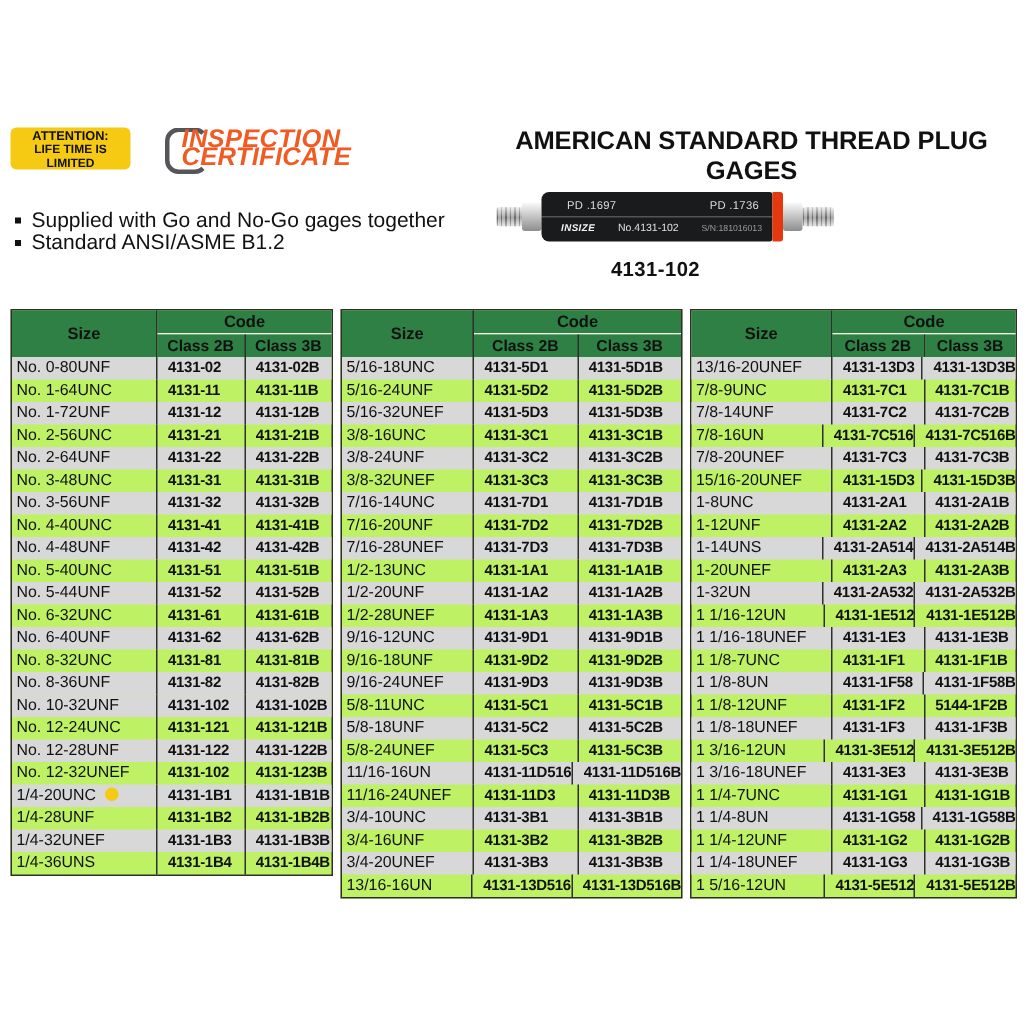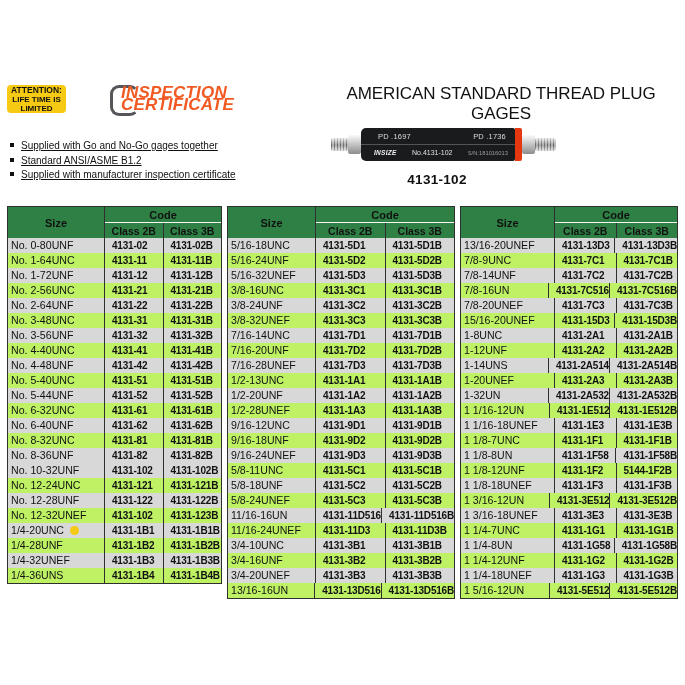--- a/index.html
+++ b/index.html
@@ -1,36 +1,36 @@
 <!DOCTYPE html>
 <html style="--green: #2e8044; --row_gray: #d8d8d8; --line: #2f2f2f; --yellow: #f6ca12; --orange: #f15a23; --bracket_gray: #55565a; --red: #e6380f; --body_black: #1a1b1d;"><head>
 <meta charset="utf-8">
 <style>
   html,body{margin:0;padding:0;}
   body{width:685px;height:685px;background:#ffffff;font-family:"Liberation Sans","DejaVu Sans",sans-serif;color:#111;position:relative;overflow:hidden;}
   .abs{position:absolute;}
 
   
-  .attention{left:7px;top:85px;width:59px;height:28px;background:var(--yellow,#f6ca12);border-radius:4px;
+  .attention{left:7px;top:85px;width:80px;height:28px;background:var(--yellow,#f6ca12);border-radius:4px;
     display:flex;flex-direction:column;justify-content:center;align-items:center;text-align:center;}
   .attention .l1{font-size:8.5px;font-weight:bold;line-height:10px;}
   .attention .l2{font-size:8px;font-weight:bold;line-height:9px;}
 
   
   .cert-bracket{left:110px;top:85px;width:23px;height:25px;border:3.5px solid var(--bracket_gray,#55565a);
     border-right-color:transparent;border-radius:9px;}
   .cert-text{left:121px;top:87px;width:110px;font-style:italic;font-weight:bold;color:var(--orange,#f15a23);
     font-size:17px;line-height:12px;letter-spacing:.2px;}
 
   
-  .title{left:320px;top:84px;width:362px;text-align:center;font-size:17px;font-weight:normal;letter-spacing:-.1px;}
+  .title{left:320px;top:84px;width:362px;text-align:center;font-size:17px;font-weight:bold;letter-spacing:-.1px;}
 
   
   .features{left:10px;top:139px;width:300px;list-style:none;margin:0;padding:0;}
-  .features li{font-size:10px;line-height:14.6px;white-space:nowrap;text-decoration:underline;}
+  .features li{font-size:14px;line-height:14.6px;white-space:nowrap;}
   .features .sq{display:inline-block;width:4px;height:4px;background:#111;margin-right:7px;vertical-align:2px;}
 
   
   .gage{left:331px;top:120px;width:226px;height:50px;}
   .thread{position:absolute;border-radius:2px;
     background:linear-gradient(180deg,rgba(255,255,255,.65),rgba(40,40,40,.25) 55%,rgba(255,255,255,.45)),
     repeating-linear-gradient(90deg,#7c7c7c 0 1px,#d9d9d9 1px 3px);}
   .thread.left{left:0;top:18px;width:18px;height:13px;}
   .thread.right{left:204px;top:18px;width:21px;height:13px;}
   .collar{position:absolute;background:linear-gradient(180deg,#fafafa,#8d8d8d);border-radius:2px;}
@@ -84,21 +84,20 @@
 <div class="abs cert-text">
   <div>INSPECTION</div>
   <div>CERTIFICATE</div>
 </div>
 
 <div class="abs title">AMERICAN STANDARD THREAD PLUG GAGES</div>
 
 <ul class="abs features">
   <li><span class="sq"></span><span>Supplied with Go and No-Go gages together</span></li>
   <li><span class="sq"></span><span>Standard ANSI/ASME B1.2</span></li>
-  <li><span class="sq"></span><span>Supplied with manufacturer inspection certificate</span></li>
 </ul>
 
 <div class="abs gage">
   <div class="thread left"></div>
   <div class="collar left"></div>
   <div class="gbody">
     <div class="grow1">
       <span>PD .1697</span>
       <span>PD .1736</span>
     </div>

